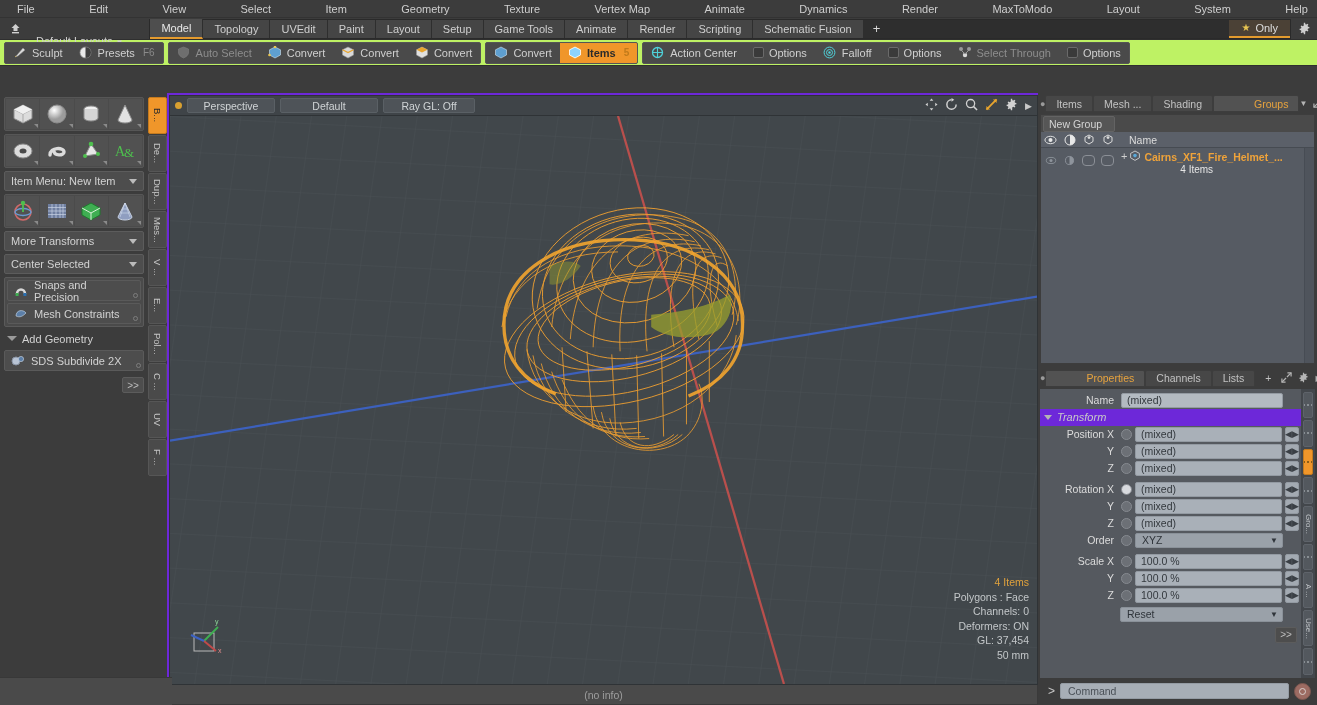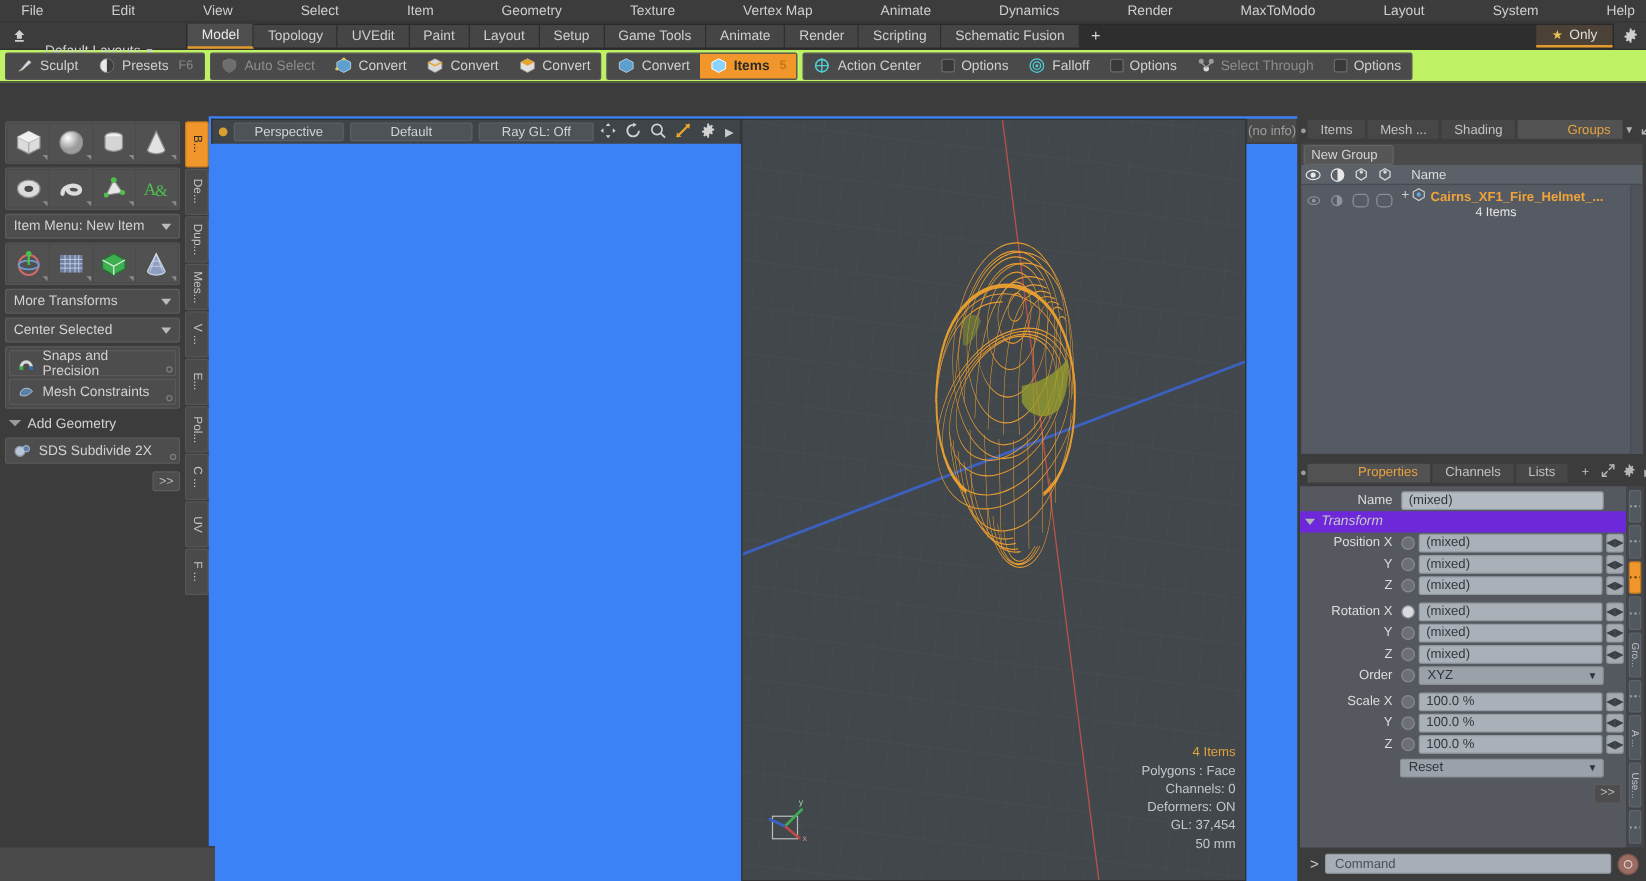--- a/index.html
+++ b/index.html
@@ -131,21 +131,21 @@
     width:19px; background:#3c3c3c; display:flex; flex-direction:column; gap:1px; padding:4px 0 0 0;
   }
   .vtab {
     writing-mode:vertical-rl; text-orientation:mixed; background:#4a4a4a; border:1px solid #565656;
     color:#c5c5c5; font-size:9.5px; padding:4px 1px; flex:0 0 auto; height:37px;
     display:flex; align-items:center; justify-content:center; border-radius:2px; overflow:hidden;
   }
   .vtab.active { background:#f0962a; color:#2b2b2b; border-color:#c47a1e; }
 
   
-  .vpwrap { flex:1 1 auto; display:flex; flex-direction:row; background:#3b82f6; padding:2px 0 0 2px;}
+  .vpwrap { flex:1 1 auto; display:flex; flex-direction:column; background:#6d28d9; padding:2px 0 0 2px;}
   .vp-header {
     height:20px; background:#3f4448; display:flex; align-items:center; gap:5px; padding:0 5px;
     border:1px solid #2f3336; border-bottom:none;
   }
   .vp-dot { width:7px;height:7px;border-radius:50%;background:#d8a030; flex:0 0 auto;}
   .vp-chip {
     background:#4e5358; border:1px solid #5a6065; border-radius:2px; height:15px; line-height:14px;
     font-size:10.5px; color:#d0d4d6; padding:0 10px; text-align:center;
   }
   .vp-icons { margin-left:auto; display:flex; align-items:center; gap:7px; color:#d2d2d2; }

